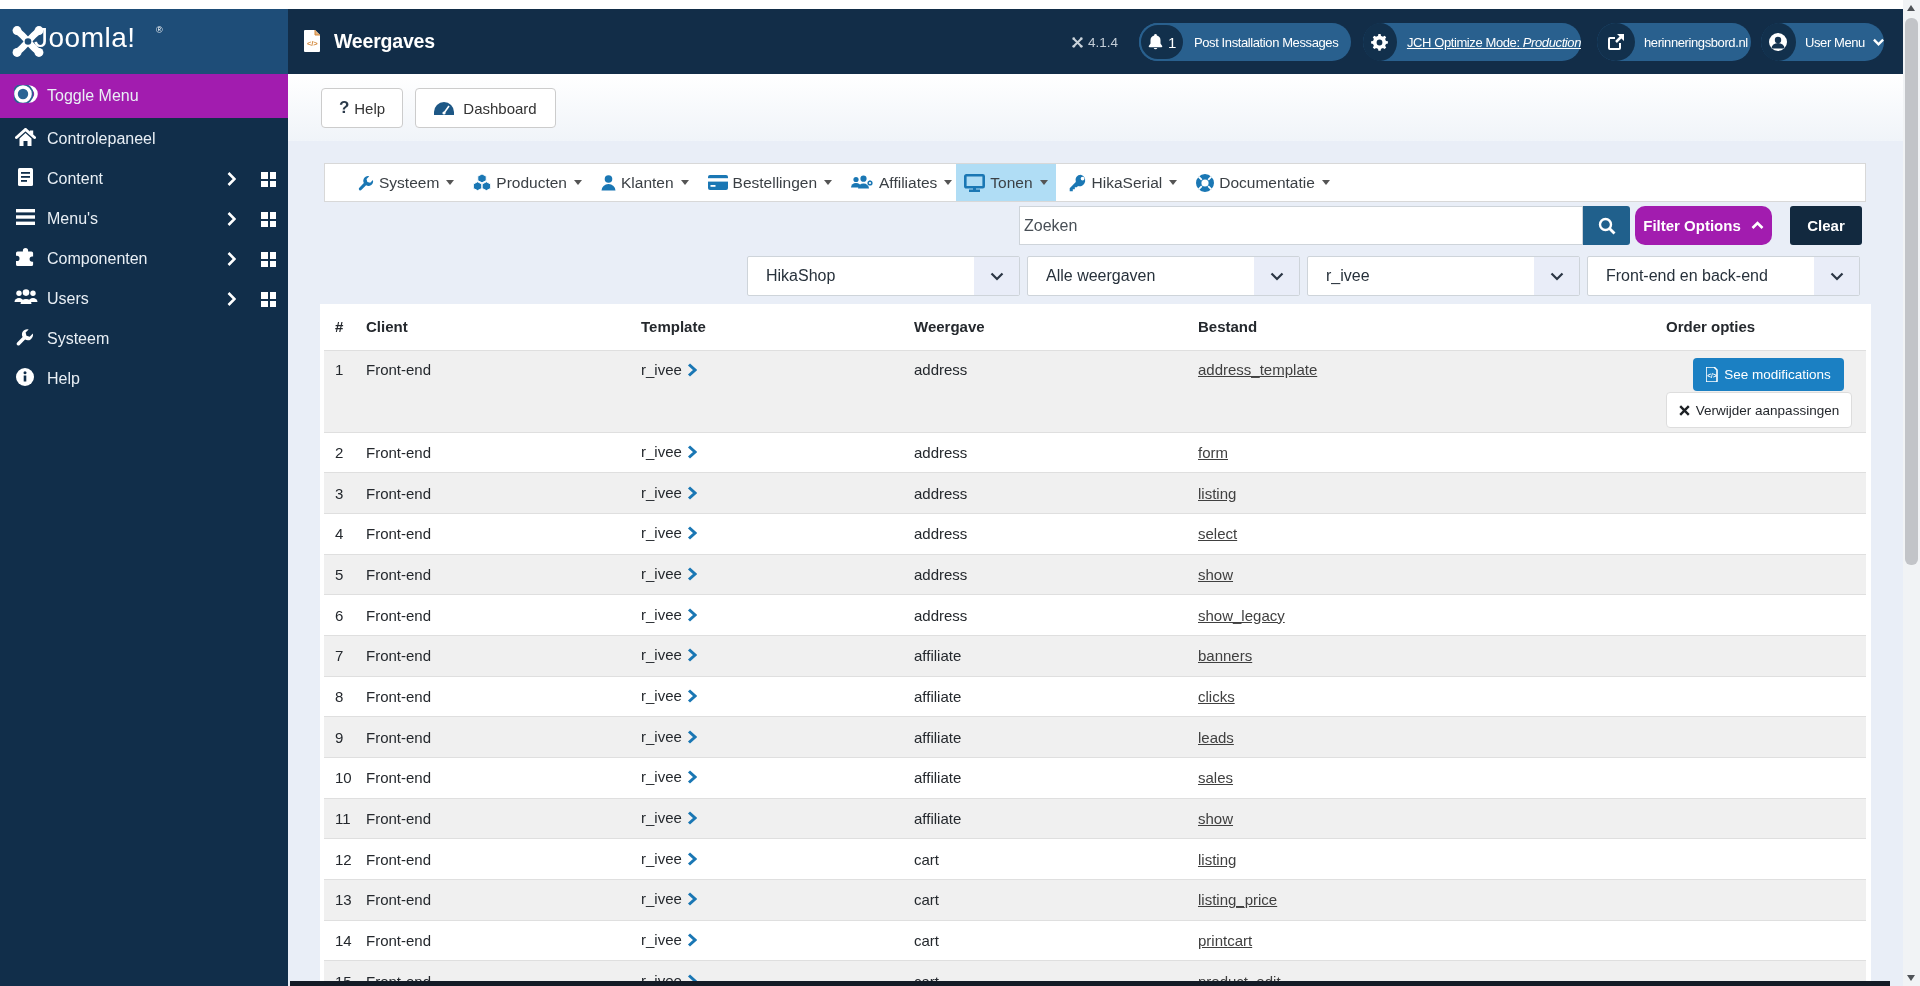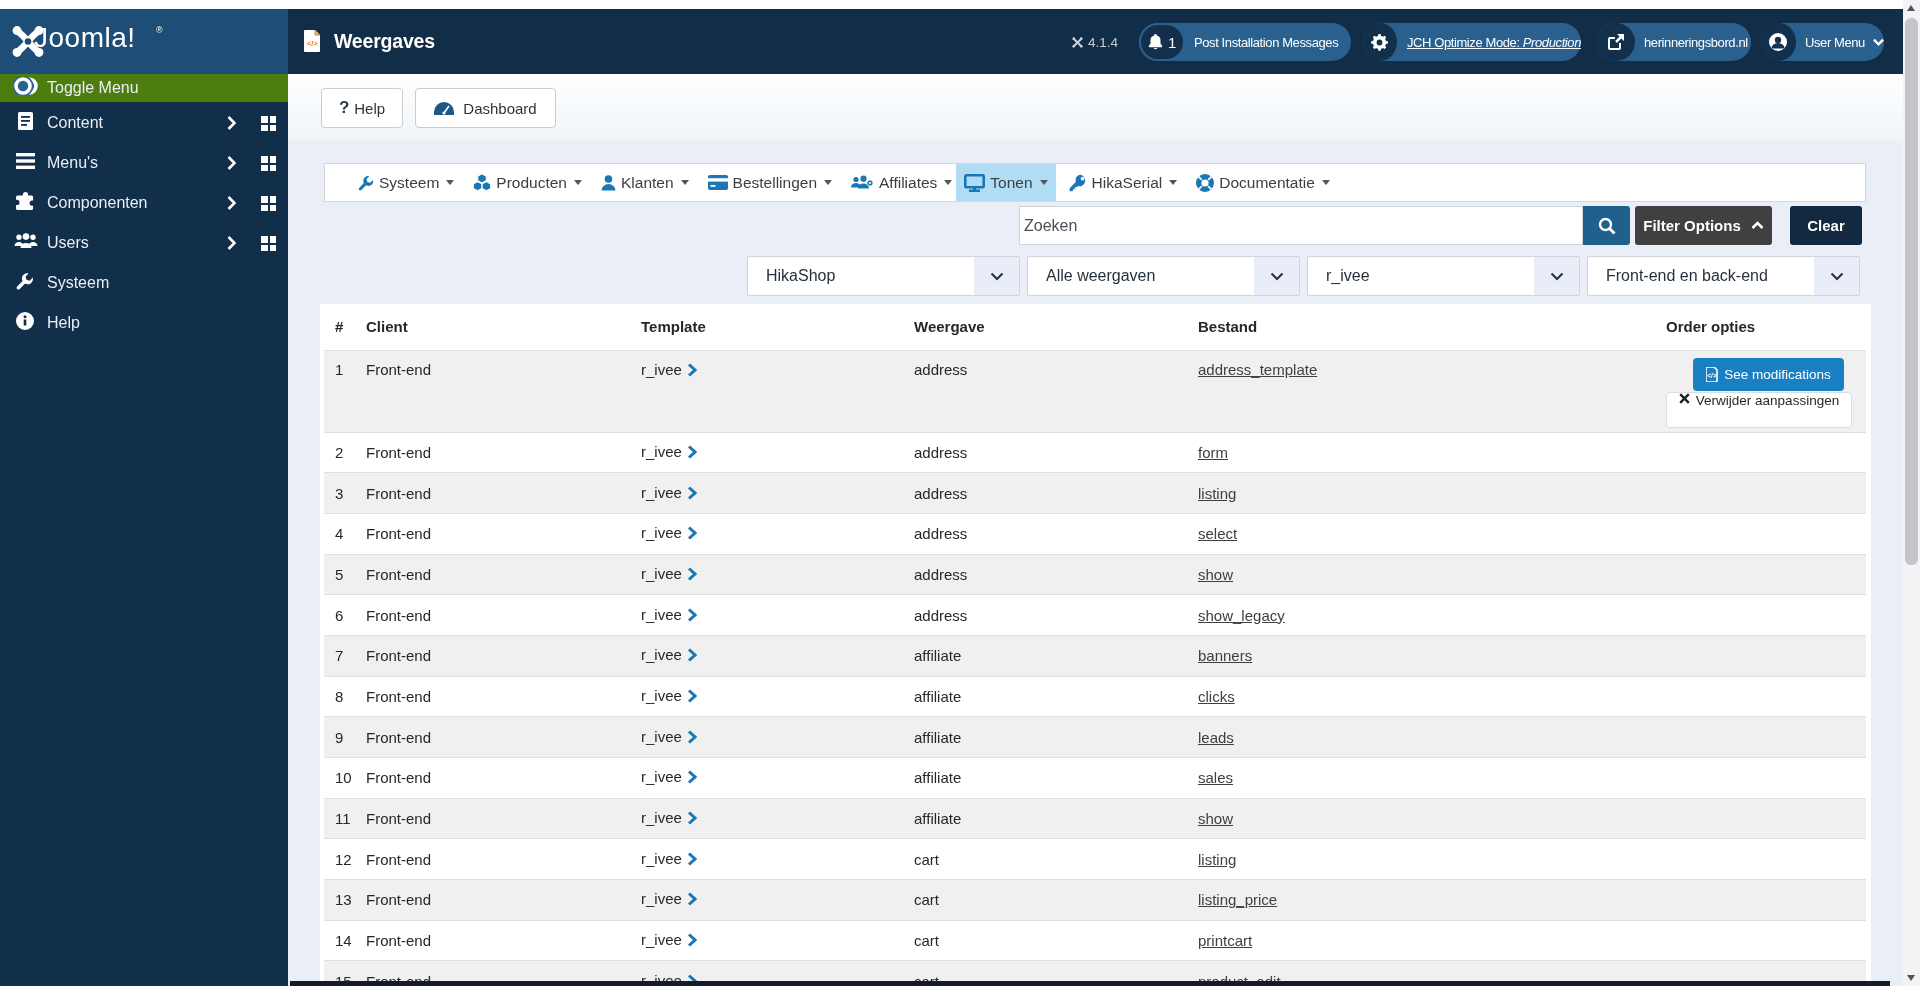--- a/index.html
+++ b/index.html
@@ -8,21 +8,21 @@
 .abs{position:absolute;}
 
 #sidebar{position:absolute;left:0;top:9px;width:288px;bottom:0;background:#112e4a;}
 #logo{position:absolute;left:0;top:0;width:288px;height:65px;background:#1e4d78;}
 #logo svg{position:absolute;left:12px;top:16px;}
 #logo .jtxt{position:absolute;left:34px;top:13px;color:#ffffff;font-size:28px;letter-spacing:.5px;}
 #logo .reg{position:absolute;left:156px;top:16px;color:#fff;font-size:9px;}
 .mitem{position:relative;height:40px;color:#e9eff5;font-size:16px;display:flex;align-items:center;}
 .mitem .ic{position:absolute;left:14px;width:22px;text-align:center;}
 .mitem .lbl{position:absolute;left:47px;top:50%;transform:translateY(-50%);}
-#toggleitem{height:28px;background:#4d7c0f;}
+#toggleitem{height:44px;background:#a21caf;}
 .chev{position:absolute;left:227px;top:13px;}
 .grid4{position:absolute;left:261px;top:13px;width:15px;height:15px;display:grid;grid-template-columns:6.5px 6.5px;grid-template-rows:6.5px 6.5px;gap:2px;}
 .grid4 b{background:#fff;}
 
 #topbar{position:absolute;left:288px;top:9px;width:1615px;height:65px;background:#122d48;}
 #ptitle{position:absolute;left:16px;top:21px;color:#fff;font-size:19.5px;font-weight:bold;letter-spacing:-0.2px;}
 #ptitle svg{vertical-align:-4px;margin-right:13px;}
 #version{position:absolute;left:784px;top:26px;color:#c3cdd7;font-size:13.5px;}
 .pill{position:absolute;top:14px;height:38px;border-radius:19px;background:#29608e;color:#fff;font-size:13px;display:flex;align-items:center;white-space:nowrap;letter-spacing:-0.4px;}
 .pcap{height:38px;background:#12304c;border-radius:19px;display:flex;align-items:center;justify-content:center;}
@@ -33,21 +33,21 @@
 .tbtn{position:absolute;top:14px;height:40px;background:#fff;border:1px solid #ccc;border-radius:4px;color:#333;font-size:15px;display:flex;align-items:center;justify-content:center;}
 #content{position:absolute;left:288px;top:141px;width:1615px;bottom:0;background:#e9eef7;}
 
 #menubar{position:absolute;left:36px;top:22px;width:1542px;height:39px;background:#fff;border:1px solid #d8d8d8;display:flex;align-items:stretch;}
 .mb{display:flex;align-items:center;color:#3b4045;font-size:15.5px;padding:0;}
 .mb .micon{margin-right:5px;display:inline-flex;}
 .mb .car{margin-left:7px;width:0;height:0;border-left:4px solid transparent;border-right:4px solid transparent;border-top:5px solid #555;}
 
 #searchinput{position:absolute;left:731px;top:65px;width:564px;height:39px;background:#fff;border:1px solid #ced4da;font-size:16px;color:#495057;padding-left:4px;display:flex;align-items:center;}
 #searchbtn{position:absolute;left:1295px;top:65px;width:47px;height:39px;background:#20608c;display:flex;align-items:center;justify-content:center;border-radius:0 3px 3px 0;}
-#filterbtn{position:absolute;left:1347px;top:65px;width:137px;height:39px;background:#404040;border-radius:3px;color:#fff;font-size:15px;font-weight:bold;display:flex;align-items:center;justify-content:center;}
+#filterbtn{position:absolute;left:1347px;top:65px;width:137px;height:39px;background:#a21caf;border-radius:10px;color:#fff;font-size:15px;font-weight:bold;display:flex;align-items:center;justify-content:center;}
 #clearbtn{position:absolute;left:1502px;top:65px;width:72px;height:39px;background:#12293f;border-radius:3px;color:#fff;font-size:15px;font-weight:bold;display:flex;align-items:center;justify-content:center;}
 .sel{position:absolute;top:115px;width:273px;height:40px;background:#fff;border:1px solid #ced4da;border-radius:2px;font-size:16px;color:#27313b;display:flex;align-items:center;padding-left:18px;}
 .sel .selr{position:absolute;right:0;top:0;width:45px;height:38px;background:#e9edf8;display:flex;align-items:center;justify-content:center;}
 
 #tbl{position:absolute;left:36px;top:163px;width:1542px;border-collapse:collapse;font-size:15px;color:#24282d;background:#fff;}
 #tbl th{font-size:15px;font-weight:bold;text-align:left;height:46px;vertical-align:middle;}
 #tbl td{vertical-align:middle;}
 #tbl tr.r{height:40.7px;border-top:1px solid #dfdfdf;}
 #tbl tr.g{background:#f0f0f0;}
 #tbl a{color:#404040;text-decoration:underline;}
@@ -90,20 +90,28 @@
     <div class="mitem" id="toggleitem">
           <span class="ic"><svg width="24" height="18" viewBox="0 0 24 18">
               <circle cx="15" cy="9" r="7" fill="none" stroke="#fff" stroke-width="3.6"></circle>
               <circle cx="9" cy="9" r="5.5" fill="#2a6393" stroke="#2a6393" stroke-width="10"></circle>
               <circle cx="9" cy="9" r="7" fill="none" stroke="#fff" stroke-width="3.6"></circle>
             </svg></span>
           <span class="lbl">Toggle Menu</span>
         </div>
     <div style="height:1px;"></div>
     <div class="mitem">
+          <span class="ic"><svg width="21" height="18" viewBox="0 0 21 18">
+              <path d="M1.5 9.5 L10.5 1.5 L19.5 9.5" fill="none" stroke="#fff" stroke-width="3" stroke-linecap="round"></path>
+              <rect x="14.8" y="2.5" width="3.4" height="4" fill="#fff"></rect>
+              <path d="M4.5 10.5 L10.5 5 L16.5 10.5 L16.5 18 L12.5 18 L12.5 13 L8.5 13 L8.5 18 L4.5 18 Z" fill="#fff"></path>
+            </svg></span>
+          <span class="lbl">Controlepaneel</span>
+        </div>
+    <div class="mitem">
           <span class="ic"><svg width="15" height="18" viewBox="0 0 15 18">
               <rect x="0" y="0" width="15" height="18" rx="1.5" fill="#fff"></rect>
               <rect x="3" y="4" width="9" height="1.8" fill="#112e4a"></rect>
               <rect x="3" y="8" width="9" height="1.8" fill="#112e4a"></rect>
               <rect x="3" y="12" width="6" height="1.8" fill="#112e4a"></rect>
             </svg></span>
           <span class="lbl">Content</span>
       <span class="chev"><svg width="9" height="14" viewBox="0 0 9 14">
               <path d="M1.5 1 L7.5 7 L1.5 13" fill="none" stroke="#fff" stroke-width="2.6"></path>
             </svg></span>
@@ -370,21 +378,21 @@
                   <path d="M2 1.5 L8 7 L2 12.5" fill="none" stroke="#1a77b4" stroke-width="3"></path>
                 </svg></span></td>
             <td class="c4" style="vertical-align:top;padding-top:10px;">address</td>
             <td class="c5" style="vertical-align:top;padding-top:10px;"><a>address_template</a></td>
       <td class="c6" style="padding:0;">
               <div style="display:flex;flex-direction:column;align-items:center;padding-top:4px;">
         <div style="width:151px;height:33px;background:#1b80c3;border-radius:4px;color:#fff;font-size:13.5px;display:flex;align-items:center;justify-content:center;margin-left:19px;"><svg width="12" height="15" viewBox="0 0 12 15" style="margin-right:6px;">
                     <path d="M1 0 h7 l3 3 v11 a1 1 0 0 1 -1 1 h-9 a1 1 0 0 1 -1 -1 v-13 a1 1 0 0 1 1 -1 z" fill="none" stroke="#fff" stroke-width="1.6"></path>
                     <text x="6" y="11" font-size="6.5" font-weight="bold" fill="#fff" text-anchor="middle">&lt;/&gt;</text>
                   </svg>See modifications</div>
-        <div style="width:186px;height:36px;margin-top:1px;background:#fff;border:1px solid #ddd;border-radius:4px;color:#24282d;font-size:13.5px;display:flex;justify-content:center;"><svg width="11" height="11" viewBox="0 0 11 11" style="margin-right:6px;">
+        <div style="width:186px;height:36px;margin-top:1px;background:#fff;border:1px solid #ddd;border-radius:4px;color:#24282d;font-size:13.5px;display:flex;align-items:center;justify-content:center;"><svg width="11" height="11" viewBox="0 0 11 11" style="margin-right:6px;">
                     <path d="M1.2 1.2 L9.8 9.8 M9.8 1.2 L1.2 9.8" stroke="#1d2125" stroke-width="2.4"></path>
                   </svg>Verwijder aanpassingen</div>
       </div>
             </td>
           </tr>
     <tr class="r">
             <td class="c1">2</td>
             <td class="c2">Front-end</td>
             <td class="c3">r_ivee<span class="rchev"><svg width="10" height="14" viewBox="0 0 10 14">
                   <path d="M2 1.5 L8 7 L2 12.5" fill="none" stroke="#1a77b4" stroke-width="3"></path>

